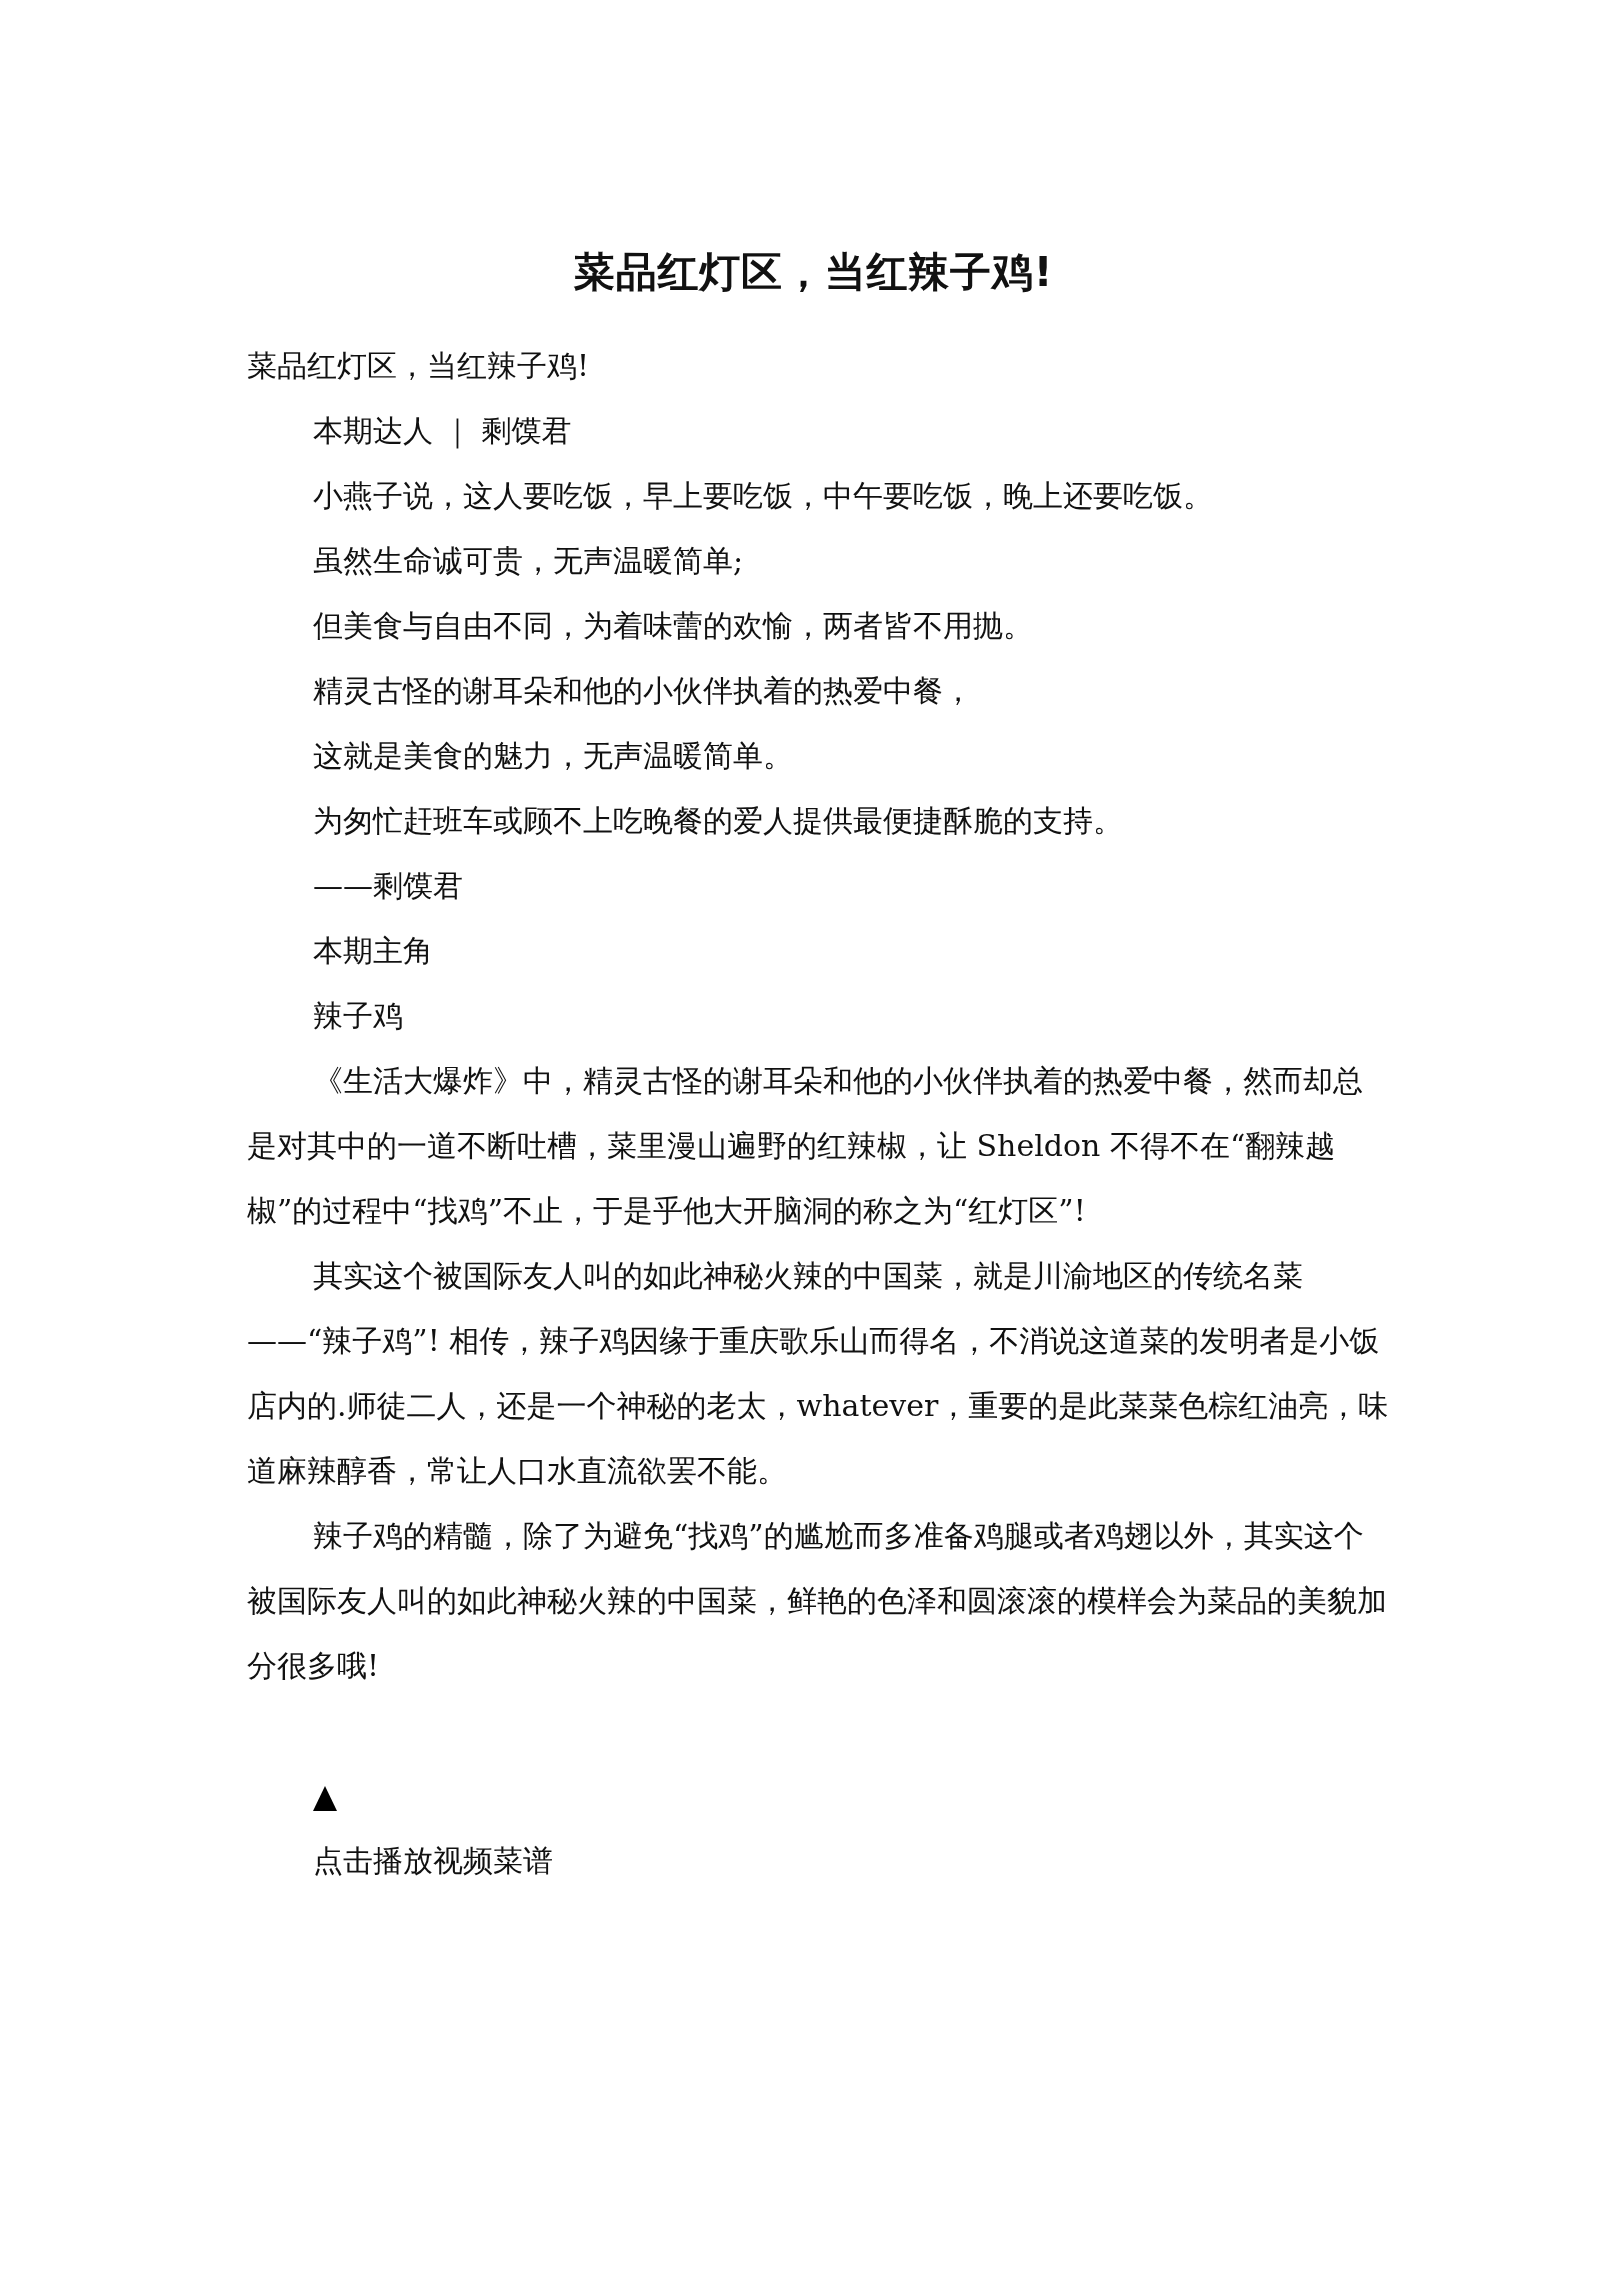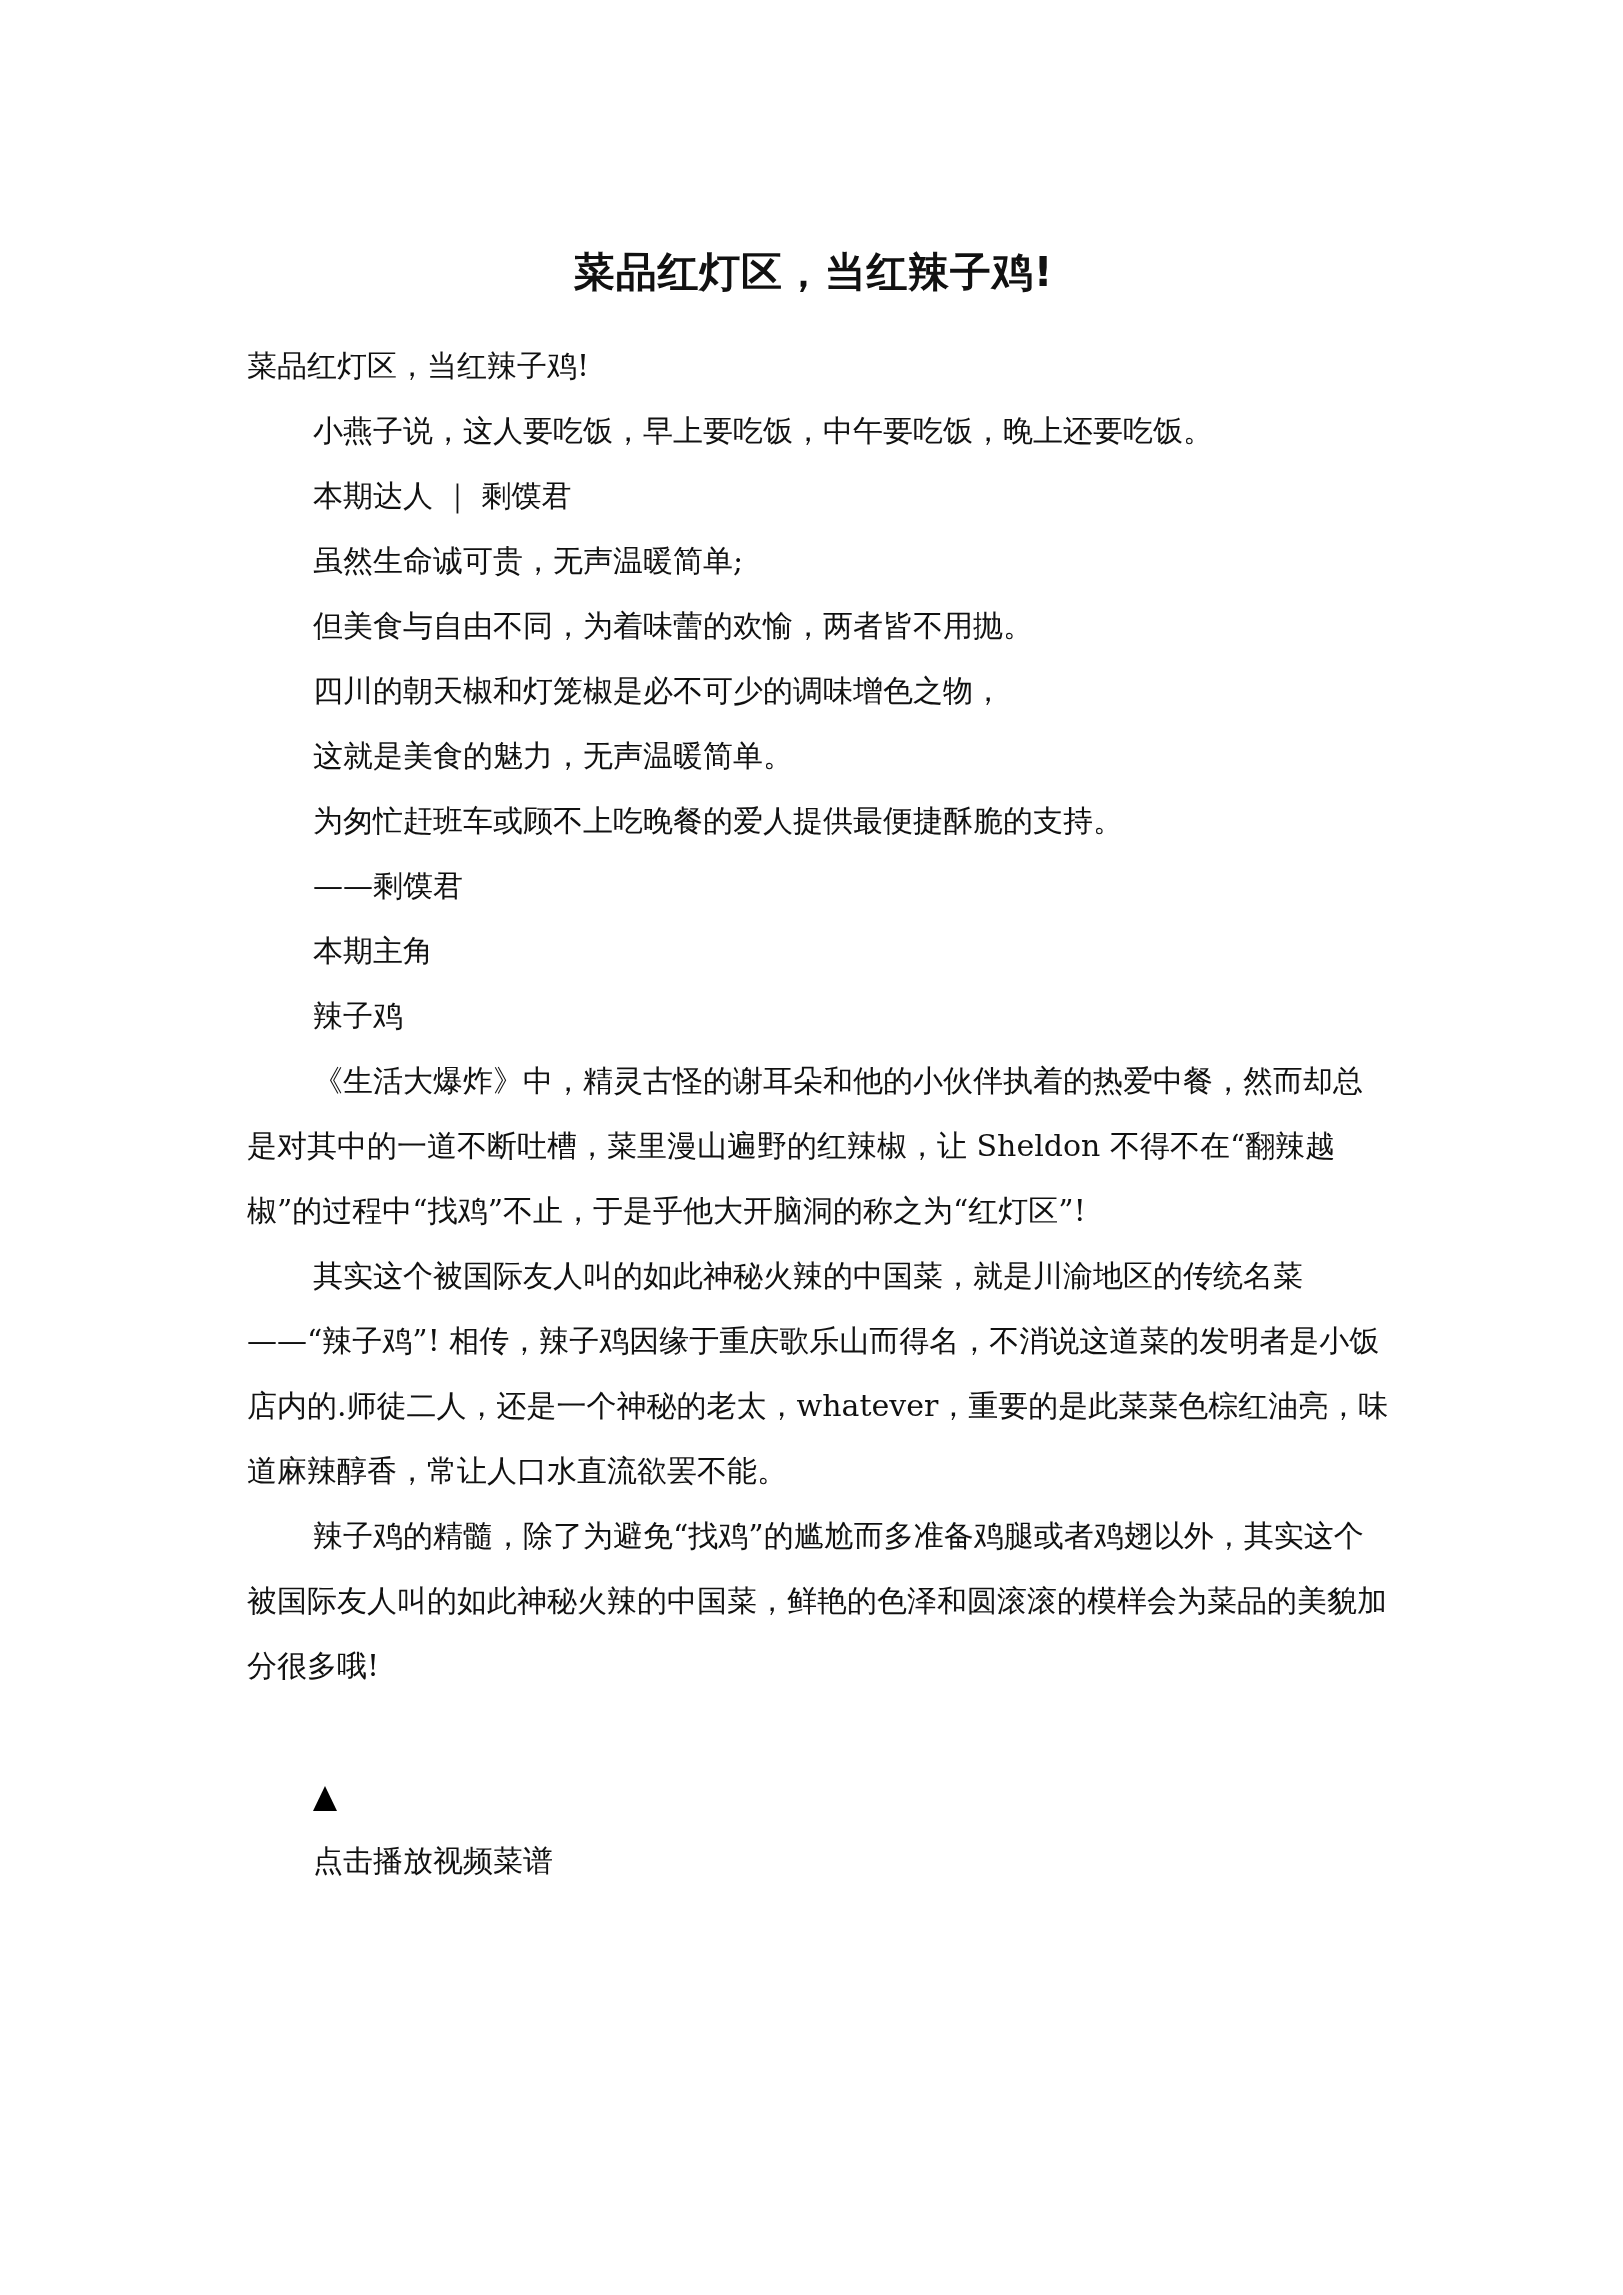--- a/index.html
+++ b/index.html
@@ -51,26 +51,26 @@
   }
 </style>
 </head>
 <body>
 
 <div class="page">
   <div class="title">菜品红灯区，当红辣子鸡!</div>
 
   <div class="body">
     <p class="p">菜品红灯区，当红辣子鸡!</p>
+    <p class="p indent">本期达人 ｜ 剩馍君</p>
+
     <p class="p indent">小燕子说，这人要吃饭，早上要吃饭，中午要吃饭，晚上还要吃饭。</p>
-
-    <p class="p indent">本期达人 ｜ 剩馍君</p>
     <p class="p indent">虽然生命诚可贵，无声温暖简单;</p>
     <p class="p indent">但美食与自由不同，为着味蕾的欢愉，两者皆不用抛。</p>
-    <p class="p indent">四川的朝天椒和灯笼椒是必不可少的调味增色之物，</p>
+    <p class="p indent">精灵古怪的谢耳朵和他的小伙伴执着的热爱中餐，</p>
     <p class="p indent">这就是美食的魅力，无声温暖简单。</p>
     <p class="p indent">为匆忙赶班车或顾不上吃晚餐的爱人提供最便捷酥脆的支持。</p>
     <p class="p indent">——剩馍君</p>
 
     <p class="p indent">本期主角</p>
     <p class="p indent">辣子鸡</p>
 
     <p class="p first-indent">《生活大爆炸》中，精灵古怪的谢耳朵和他的小伙伴执着的热爱中餐，然而却总是对其中的一道不断吐槽，菜里漫山遍野的红辣椒，让 Sheldon 不得不在“翻辣越椒”的过程中“找鸡”不止，于是乎他大开脑洞的称之为“红灯区”!</p>
     <p class="p first-indent">其实这个被国际友人叫的如此神秘火辣的中国菜，就是川渝地区的传统名菜——“辣子鸡”! 相传，辣子鸡因缘于重庆歌乐山而得名，不消说这道菜的发明者是小饭店内的.师徒二人，还是一个神秘的老太，whatever，重要的是此菜菜色棕红油亮，味道麻辣醇香，常让人口水直流欲罢不能。</p>
     <p class="p first-indent">辣子鸡的精髓，除了为避免“找鸡”的尴尬而多准备鸡腿或者鸡翅以外，其实这个被国际友人叫的如此神秘火辣的中国菜，鲜艳的色泽和圆滚滚的模样会为菜品的美貌加分很多哦!</p>

